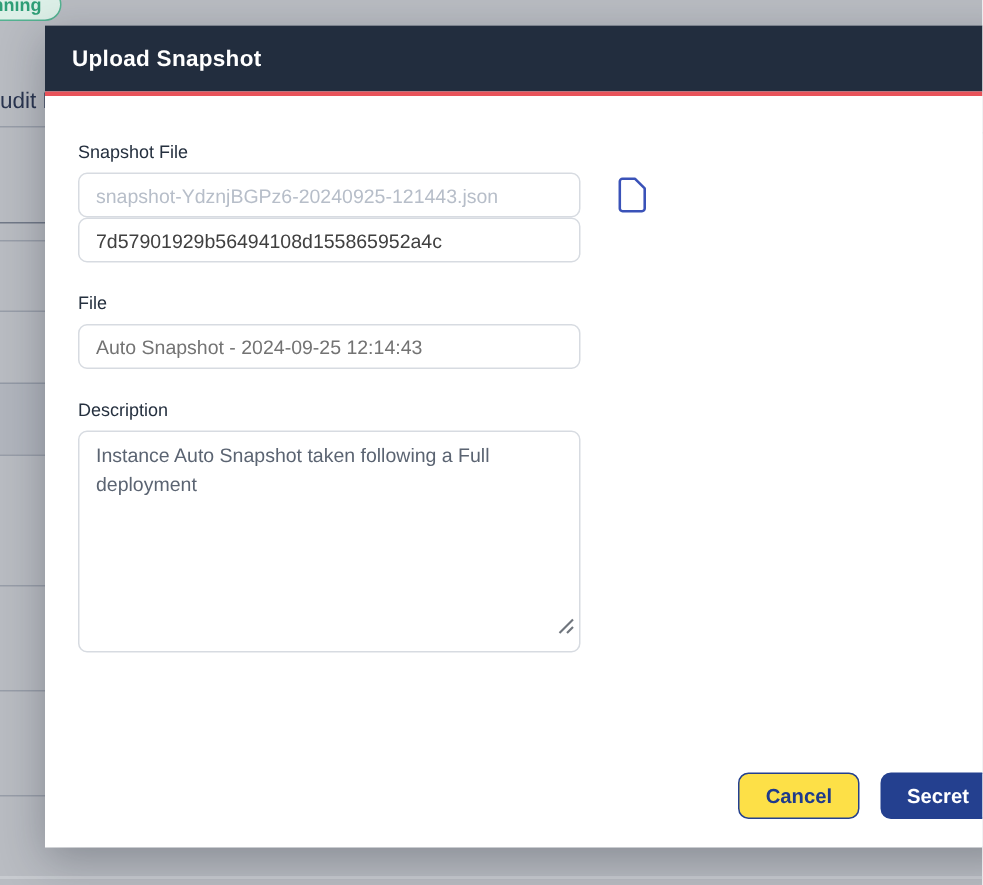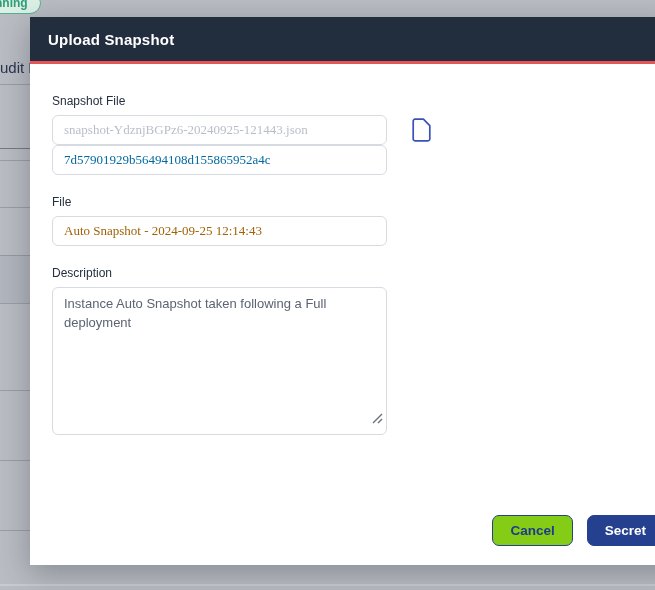--- a/index.html
+++ b/index.html
@@ -42,43 +42,43 @@
   .modal-title{color:#fff;font-size:15px;font-weight:700;letter-spacing:.2px;}
   .red-line{height:3px;background:var(--accent_red);}
   .modal-body{padding:14px 22px 0 22px;}
   .field-label{
     display:block;font-size:12px;color:#25303f;font-weight:500;
     margin:20px 0 7px 0;
   }
   .field-label.first{margin-top:16px;}
   .text-input{
     width:335px;height:30px;border:1px solid #d7dbe1;border-radius:6px;
-    padding:0 11px;font-size:13px;font-family:Liberation Serif, serif;background:#fff;outline:none;
+    padding:0 11px;font-size:13px;font-family:Liberation Sans, sans-serif;background:#fff;outline:none;
     display:block;
   }
   .text-input::placeholder{color:#b7bec9;opacity:1;}
-  .text-input.secret{color:#0369a1;}
-  .text-input.muted{color:#a16207;}
+  .text-input.secret{color:#404040;}
+  .text-input.muted{color:#737373;}
   .file-row{display:flex;align-items:center;}
   .file-icon{margin-left:25px;display:inline-flex;align-items:center;}
   .ta-wrap{position:relative;display:inline-block;}
   .textarea-input{
     width:335px;height:148px;border:1px solid #d7dbe1;border-radius:6px;
     padding:7px 11px;font-size:13px;line-height:1.45;font-family:inherit;
     color:#5b6472;background:#fff;outline:none;resize:none;display:block;
   }
   .resize-grip{position:absolute;right:4px;bottom:7px;}
   .modal-footer{
     position:absolute;right:18px;bottom:19px;display:flex;gap:14px;align-items:center;
   }
   .btn{
     font-family:inherit;font-size:13.5px;font-weight:700;
     padding:8px 17px;border-radius:7px;cursor:pointer;line-height:1;
   }
-  .btn-cancel{background:#84cc16;border:1.5px solid var(--primary_blue);color:#1e3a8c;}
+  .btn-cancel{background:#fde047;border:1.5px solid var(--primary_blue);color:#1e3a8c;}
   .btn-upload{background:var(--primary_blue);border:1.5px solid var(--primary_blue);color:#fff;}
 </style>
 </head>
 <body>
 
 <div class="screen">
 
   <div class="bg-el bg-line-left" style="top:84px"></div>
   <div class="bg-el bg-line-left dark" style="top:148px"></div>
   <div class="bg-el bg-line-left" style="top:160px"></div>

